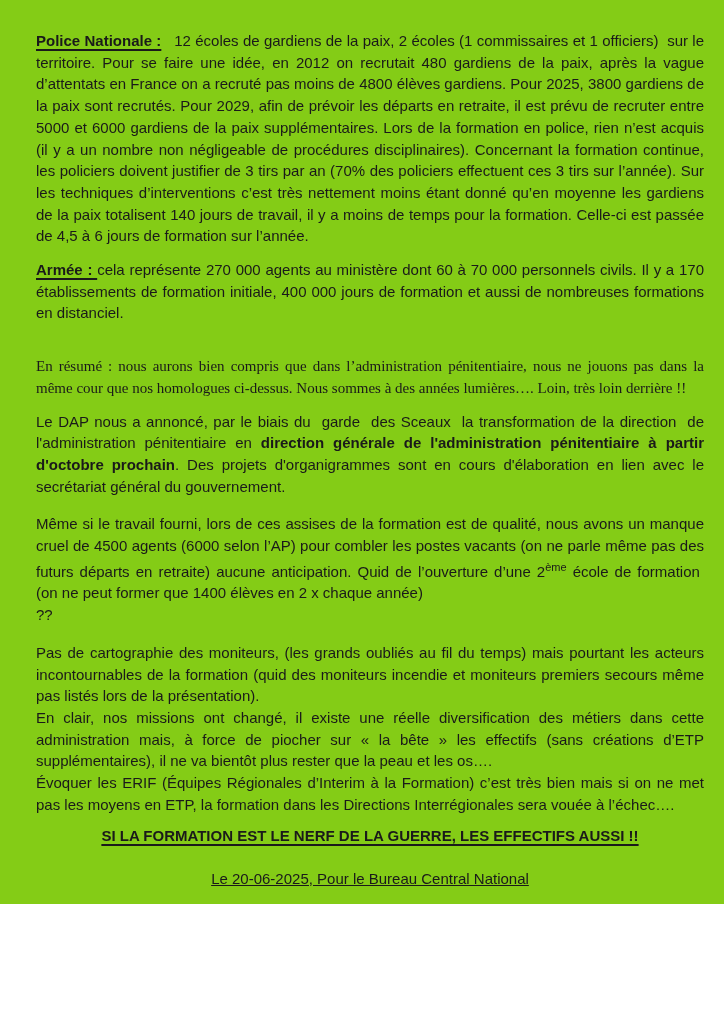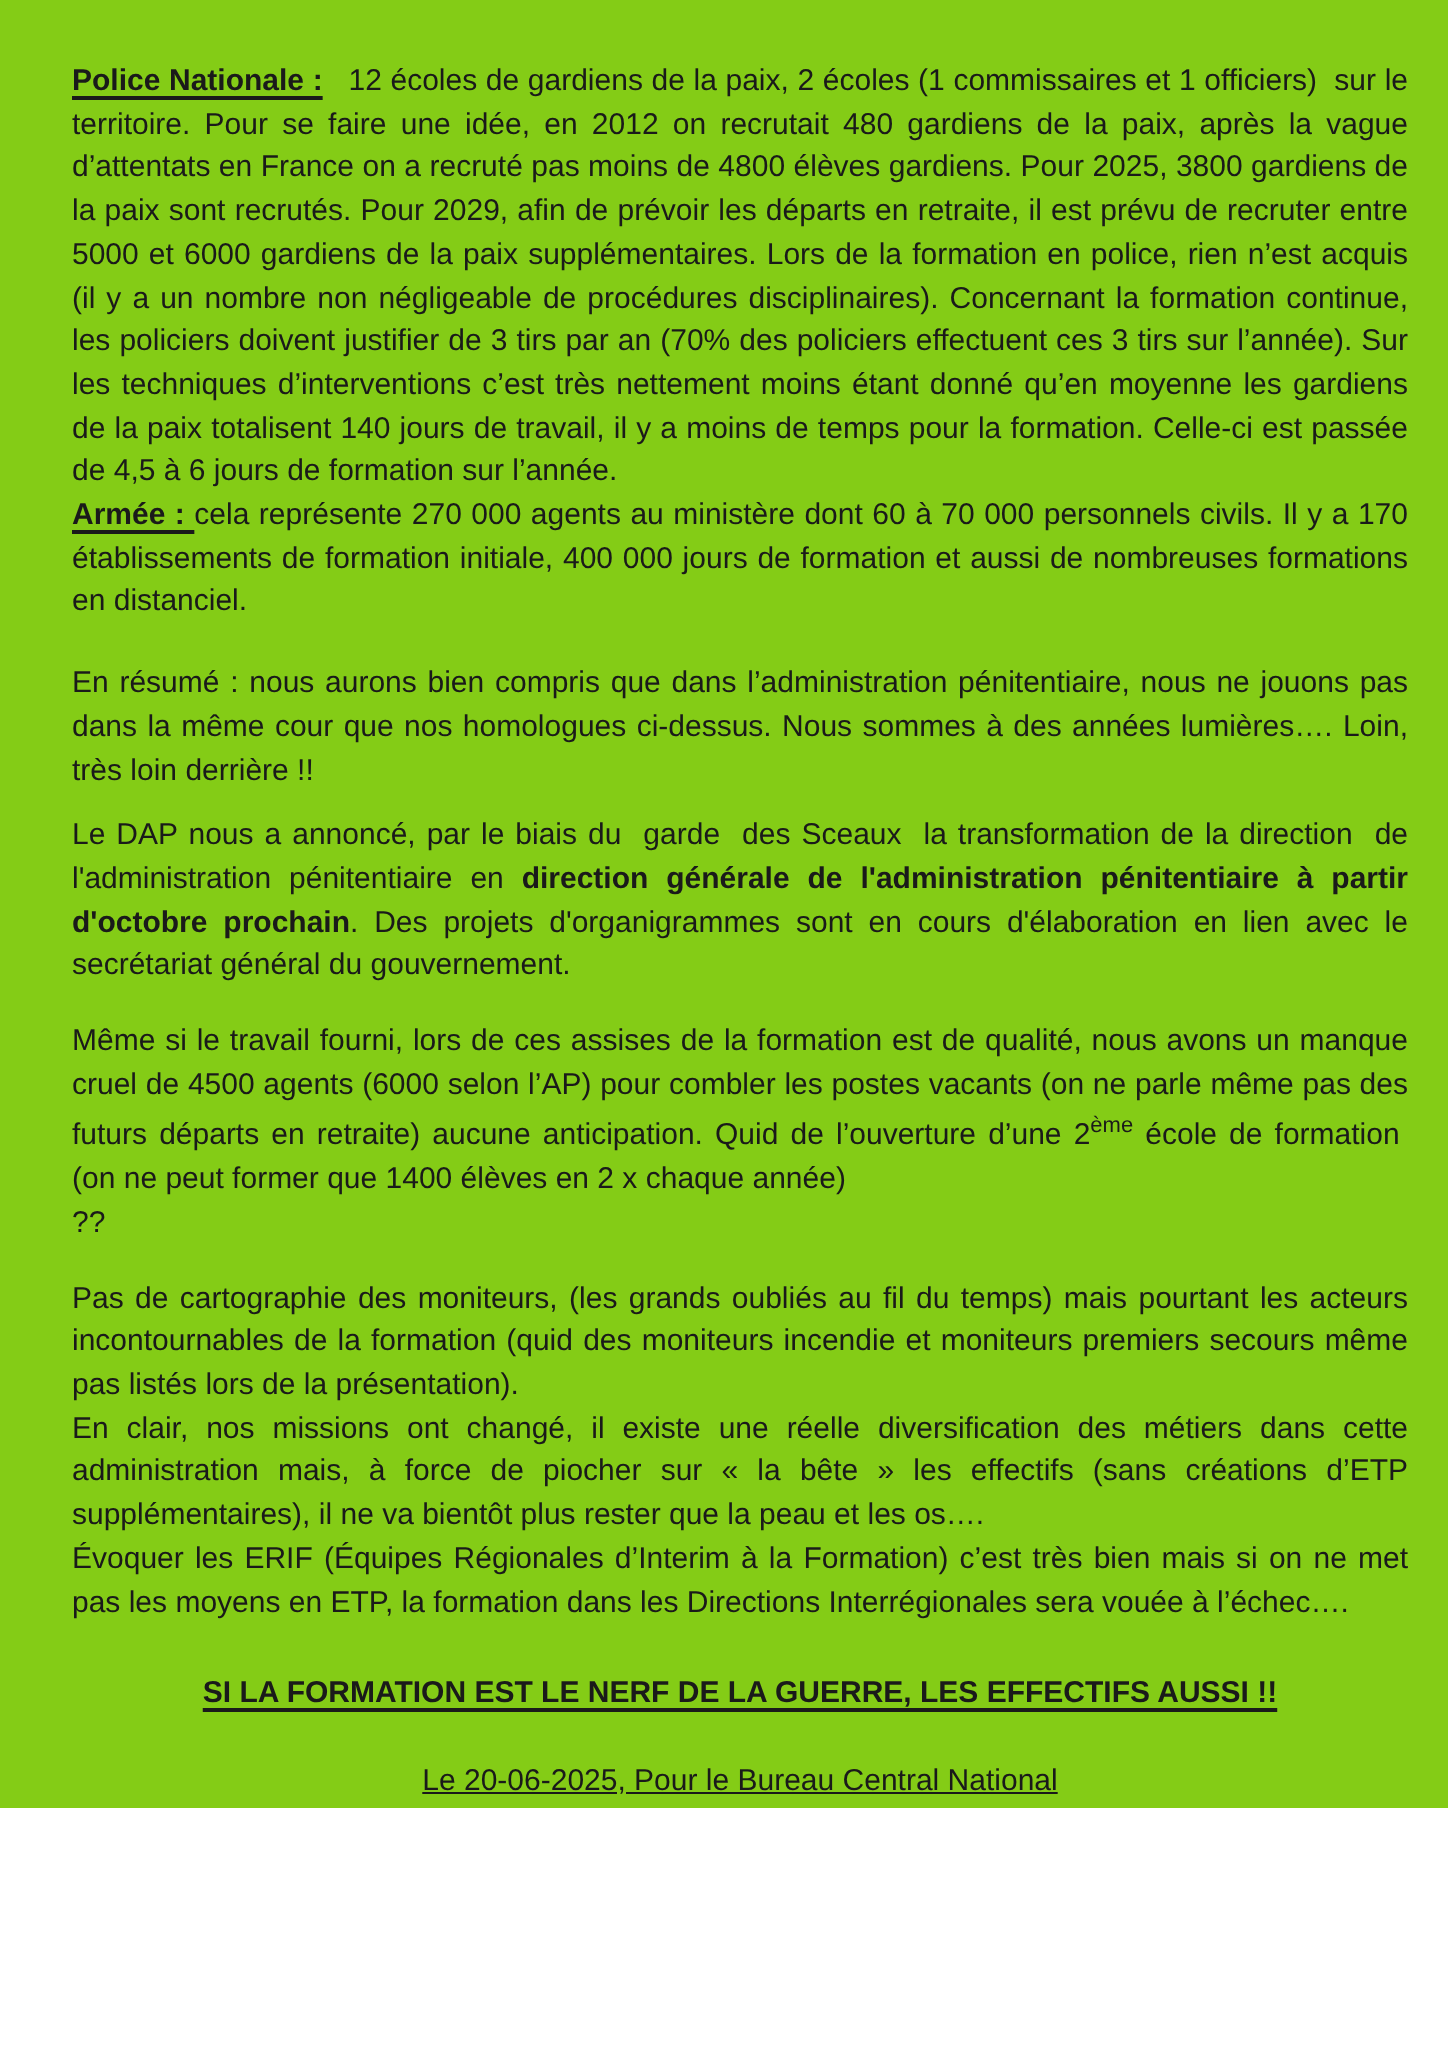--- a/index.html
+++ b/index.html
@@ -26,26 +26,26 @@
   .run-sup { font-size: 11px; vertical-align: 6px; }
   a.run-link { font-weight: bold; text-decoration: underline; cursor: pointer; }
   .page-num { margin-top: 14px; }
 </style>
 </head>
 <body>
 
 <div class="page">
   <div class="doc-body">
       <div class="para justify" style="margin-top: 0px;"><span class="run-bu">Police Nationale :</span><span class="run-n">&nbsp;&nbsp; 12 écoles de gardiens de la paix, 2 écoles (1 commissaires et 1 officiers)&nbsp; sur le territoire. Pour se faire une idée, en 2012 on recrutait 480 gardiens de la paix, après la vague d’attentats en France on a recruté pas moins de 4800 élèves gardiens. Pour 2025, 3800 gardiens de la paix sont recrutés. Pour 2029, afin de prévoir les départs en retraite, il est prévu de recruter entre 5000 et 6000 gardiens de la paix supplémentaires. Lors de la formation en police, rien n’est acquis (il y a un nombre non négligeable de procédures disciplinaires). Concernant la formation continue, les policiers doivent justifier de 3 tirs par an (70% des policiers effectuent ces 3 tirs sur l’année). Sur les techniques d’interventions c’est très nettement moins étant donné qu’en moyenne les gardiens de la paix totalisent 140 jours de travail, il y a moins de temps pour la formation. Celle-ci est passée de 4,5 à 6 jours de formation sur l’année.</span></div>
-      <div class="para justify" style="margin-top: 0;"><span class="run-bu">Armée : </span><span class="run-n">cela représente 270&nbsp;000 agents au ministère dont 60 à 70&nbsp;000 personnels civils. Il y a 170 établissements de formation initiale, 400&nbsp;000 jours de formation et aussi de nombreuses formations en distanciel.</span></div>
-      <div class="para justify" style="margin-top: 19px;"><span class="run-n">En résumé : nous aurons bien compris que dans l’administration pénitentiaire, nous ne jouons pas dans la même cour que nos homologues ci-dessus. Nous sommes à des années lumières…. Loin, très loin derrière !!</span></div>
+      <div class="para justify" style="margin-top: 12px;"><span class="run-bu">Armée : </span><span class="run-n">cela représente 270&nbsp;000 agents au ministère dont 60 à 70&nbsp;000 personnels civils. Il y a 170 établissements de formation initiale, 400&nbsp;000 jours de formation et aussi de nombreuses formations en distanciel.</span></div>
+      <div class="para justify" style="margin-top: 32px; font-family: Liberation Serif, serif;"><span class="run-n">En résumé : nous aurons bien compris que dans l’administration pénitentiaire, nous ne jouons pas dans la même cour que nos homologues ci-dessus. Nous sommes à des années lumières…. Loin, très loin derrière !!</span></div>
       <div class="para justify" style="margin-top: 11px;"><span class="run-n">Le DAP nous a annoncé, par le biais du&nbsp; garde&nbsp; des Sceaux&nbsp; la transformation de la direction&nbsp; de l'administration pénitentiaire en </span><span class="run-b">direction générale de l'administration pénitentiaire à partir d'octobre prochain</span><span class="run-n">. Des projets d'organigrammes sont en cours d'élaboration en lien avec le secrétariat général du gouvernement.</span></div>
       <div class="para justify" style="margin-top: 16px;"><span class="run-n">Même si le travail fourni, lors de ces assises de la formation est de qualité, nous avons un manque cruel de 4500 agents (6000 selon l’AP) pour combler les postes vacants (on ne parle même pas des futurs départs en retraite) aucune anticipation. Quid de l’ouverture d’une 2</span><span class="run-sup">ème</span><span class="run-n"> école de formation&nbsp; (on ne peut former que 1400 élèves en 2 x chaque année)</span></div>
       <div class="para left" style="margin-top: 0px;"><span class="run-n">??</span></div>
       <div class="para justify" style="margin-top: 16px;"><span class="run-n">Pas de cartographie des moniteurs, (les grands oubliés au fil du temps) mais pourtant les acteurs incontournables de la formation (quid des moniteurs incendie et moniteurs premiers secours même pas listés lors de la présentation).</span></div>
       <div class="para justify" style="margin-top: 0px;"><span class="run-n">En clair, nos missions ont changé, il existe une réelle diversification des métiers dans cette administration mais, à force de piocher sur «&nbsp;la bête&nbsp;» les effectifs (sans créations d’ETP supplémentaires), il ne va bientôt plus rester que la peau et les os….</span></div>
       <div class="para justify" style="margin-top: 0px;"><span class="run-n">Évoquer les ERIF (Équipes Régionales d’Interim à la Formation) c’est très bien mais si on ne met pas les moyens en ETP, la formation dans les Directions Interrégionales sera vouée à l’échec….</span></div>
-      <div class="para center" style="margin-top: 24px;"><span class="run-bu">SI LA FORMATION EST LE NERF DE LA GUERRE, LES EFFECTIFS AUSSI !!</span></div>
+      <div class="para center" style="margin-top: 9px;"><span class="run-bu">SI LA FORMATION EST LE NERF DE LA GUERRE, LES EFFECTIFS AUSSI !!</span></div>
       <div class="para center" style="margin-top: 22px; text-decoration: underline;"><span class="run-n">Le 20-06-2025, Pour le Bureau Central National</span></div>
       <div class="para left" style="margin-top: 17px; padding-left: 26px;"><span class="run-n">Site Internet : http://www.sps-penitentiaire.fr/ E-Mail :</span><a class="run-link" href="#" style="color: rgb(31, 31, 208);">sps-cea@moyens.com</a></div>
     </div>
   <div class="para right page-num">2/2</div>
 </div>
 
 </body></html>

